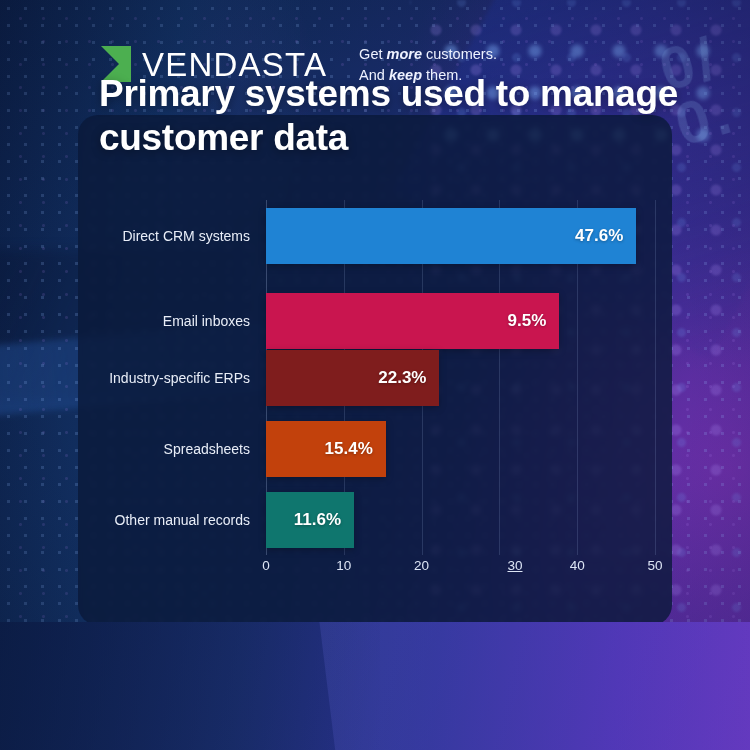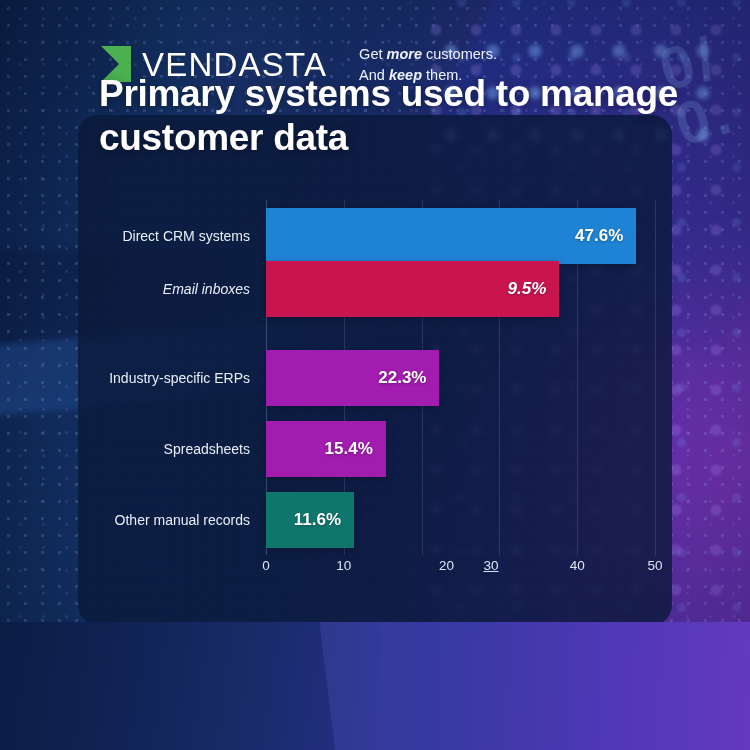--- a/index.html
+++ b/index.html
@@ -197,51 +197,51 @@
         <div class="gridline" style="left: 311.2px;"></div>
         <div class="gridline" style="left: 389px;"></div>
       </div>
     <div class="bars" id="bars">
         <div class="bar-row" style="top: 7.5px; width: 370.328px;">
           <div class="cat-label">Direct CRM systems</div>
           <div class="bar" style="width: 100%; background: rgb(31, 131, 212);">
             <span class="bar-value">47.6%</span>
           </div>
         </div>
-        <div class="bar-row" style="top: 61px; width: 293.306px; font-style: italic;">
+        <div class="bar-row" style="top: 93px; width: 293.306px;">
           <div class="cat-label">Email inboxes</div>
           <div class="bar" style="width: 100%; background: rgb(201, 21, 79);">
             <span class="bar-value">9.5%</span>
           </div>
         </div>
         <div class="bar-row" style="top: 149.5px; width: 173.494px;">
           <div class="cat-label">Industry-specific ERPs</div>
-          <div class="bar" style="width: 100%; background: #a21caf;">
+          <div class="bar" style="width: 100%; background: #7f1d1d;">
             <span class="bar-value">22.3%</span>
           </div>
         </div>
         <div class="bar-row" style="top: 220.5px; width: 119.812px;">
           <div class="cat-label">Spreadsheets</div>
-          <div class="bar" style="width: 100%; background: #a21caf;">
+          <div class="bar" style="width: 100%; background: #c2410c;">
             <span class="bar-value">15.4%</span>
           </div>
         </div>
         <div class="bar-row" style="top: 291.5px; width: 88px;">
           <div class="cat-label">Other manual records</div>
           <div class="bar" style="width: 100%; background: #0f766e;">
             <span class="bar-value">11.6%</span>
           </div>
         </div>
       </div>
   </div>
   <div id="xaxis">
       <span class="tick" style="left: 0px;">0</span>
       <span class="tick" style="left: 77.8px;">10</span>
-      <span class="tick" style="left: 155.6px; margin-left: 25px;">20</span>
-      <span class="tick" style="left: 225px; text-decoration: underline;">30</span>
+      <span class="tick" style="left: 155.6px;">20</span>
+      <span class="tick" style="left: 249px; text-decoration: underline;">30</span>
       <span class="tick" style="left: 311.2px;">40</span>
       <span class="tick" style="left: 389px;">50</span>
     </div>
 </div>
 
 <div id="title">Primary systems used to manage customer data</div>
 
 <div id="footer-band">
   <div class="footer-dark"></div>
   <div class="footer-sheen"></div>

